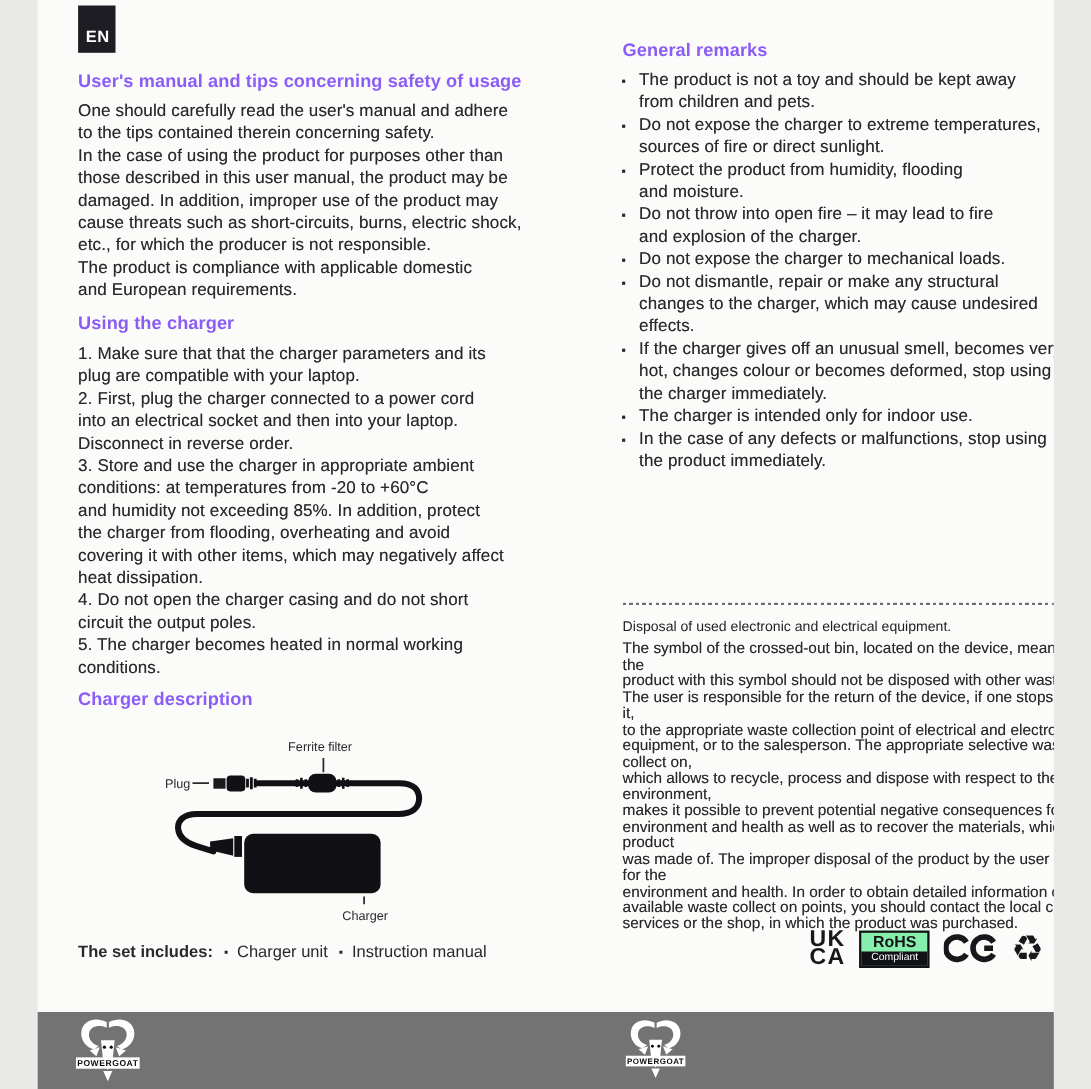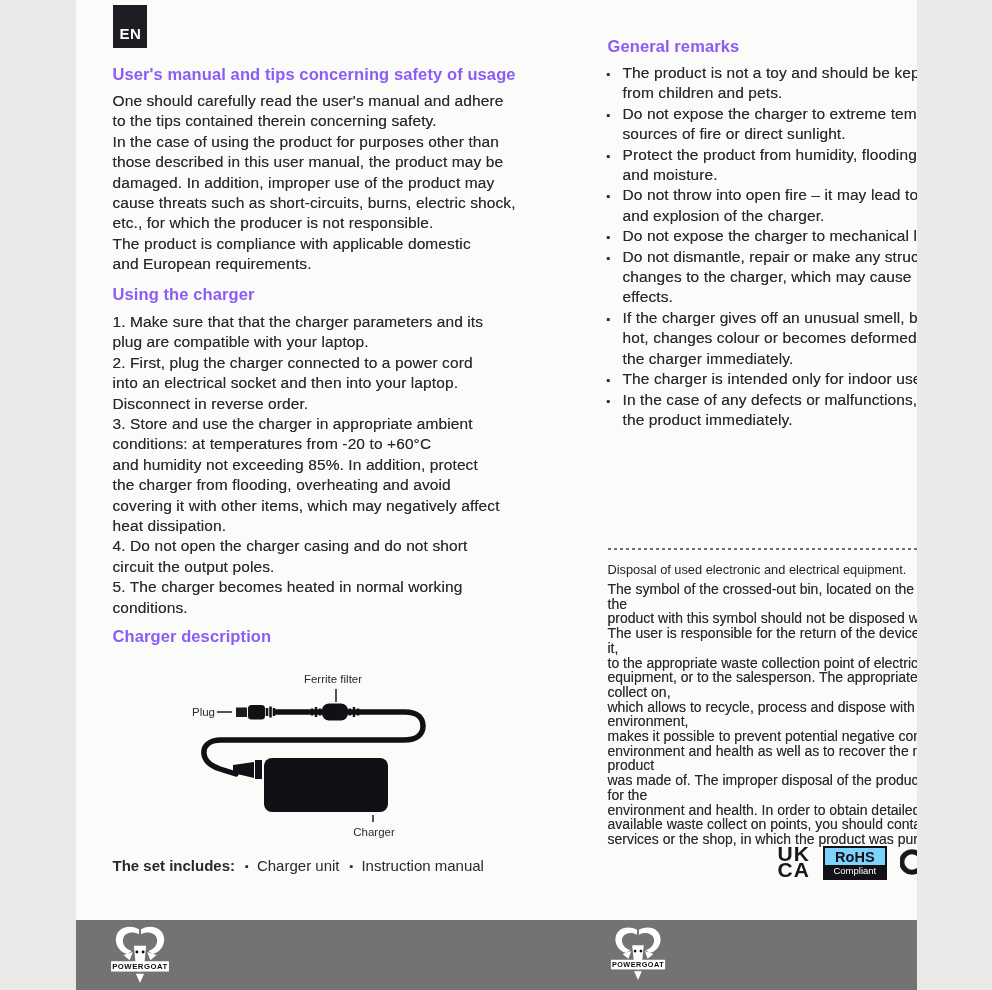--- a/index.html
+++ b/index.html
@@ -1,19 +1,19 @@
 <!DOCTYPE html>
 <html><head>
 <meta charset="utf-8">
 <style>
   * { margin:0; padding:0; box-sizing:border-box; }
   html,body { background:#e9e9e7; }
   body { font-family:"Liberation Sans", sans-serif; }
   .page {
-    position:relative; width:841px; height:990px; margin:0 auto;
+    position:relative; width:924px; height:990px; margin:0 auto;
     background:#fbfbf9; overflow:hidden; color:#28282d;
   }
   .abs { position:absolute; }
   .h { font-weight:bold; font-size:16.5px; color:#8b5cf6; letter-spacing:.1px; }
   .body-text { font-size:15.5px; line-height:20.4px; white-space:pre-line; letter-spacing:.1px;
                text-shadow:0 0 .5px rgba(40,40,45,.55); }
   .badge {
     left:37px; top:5px; width:34px; height:43px; background:#1d1d23; color:#fff;
     font-weight:bold; font-size:15px; display:flex; align-items:flex-end;
     padding:0 0 6px 7px; letter-spacing:.5px;
@@ -37,21 +37,21 @@
   .divider {
     left:532px; top:548px; width:424px; height:2px;
     background:repeating-linear-gradient(90deg,#6f6f6f 0 3px, transparent 3px 6px);
   }
   .disp-h { left:532px; top:562px; font-size:12.8px; font-weight:normal; color:#1e1e23; }
   .disp-b { left:532px; top:582px; width:440px; font-size:14px; line-height:14.7px;
             white-space:pre-line; text-shadow:0 0 .4px rgba(40,40,45,.5); }
   
   .marks { left:702px; top:846px; display:flex; align-items:flex-start; gap:13px; color:#17171c; }
   .ukca { font-weight:bold; font-size:21px; line-height:16px; letter-spacing:1px; text-align:center; }
-  .rohs { border:2.5px solid #121216; width:64px; text-align:center; background:#7dd3fc; }
+  .rohs { border:2.5px solid #121216; width:64px; text-align:center; background:#86efac; }
   .rohs-top { font-weight:bold; font-size:14.5px; line-height:16px; padding:1px 0 0; color:#121216; }
   .rohs-bot { background:#121216; color:#fff; font-size:9.5px; line-height:12px; padding:0 0 1px; }
   .recycle { font-size:33px; line-height:34px; }
   
   .footer { left:0; top:920px; width:992px; height:70px; background:#737373; }
   .logo1 { position:absolute; left:33px; top:3px; }
   .logo2 { position:absolute; left:533px; top:4px; }
   svg text { font-family:"Liberation Sans", sans-serif; }
   .diagram text { font-size:11.5px; fill:#2a2a2f; }
 </style>

